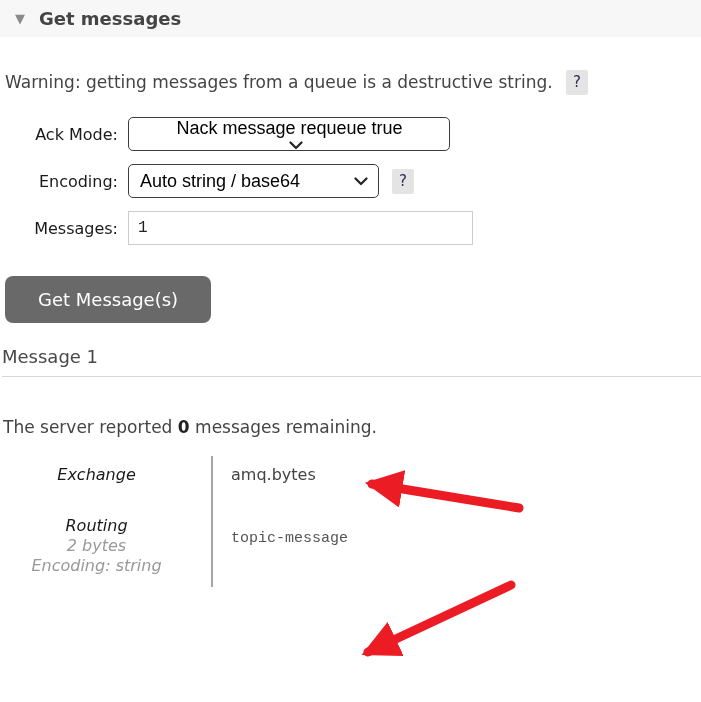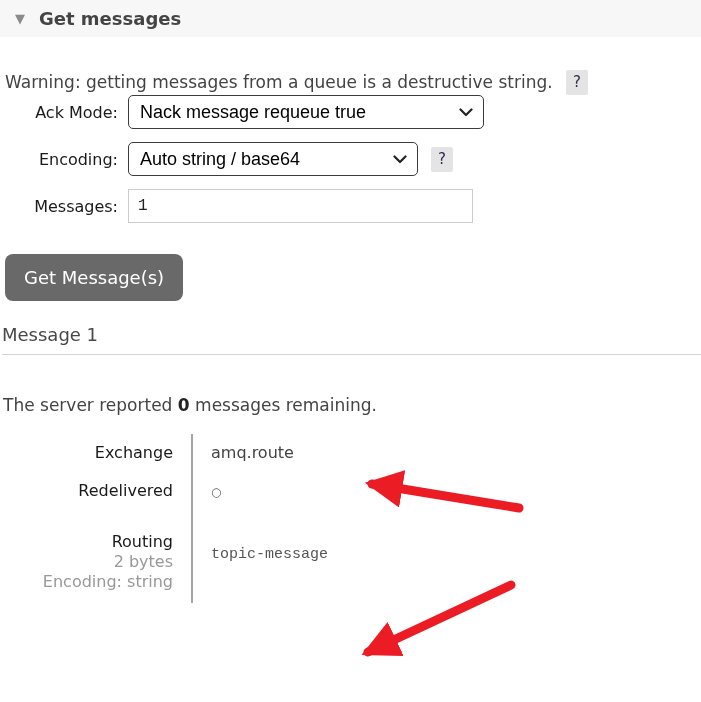--- a/index.html
+++ b/index.html
@@ -17,61 +17,61 @@
   
   .warning-row { margin: 33px 0 0 5px; font-size: 17px; color: #444; }
 
   .help-badge {
     display: inline-block; background: #e4e4e4; color: #2c2c54;
     font-size: 15px; line-height: 1; padding: 5px 7px; margin-left: 8px;
     border-radius: 2px; cursor: pointer; vertical-align: 1px;
   }
 
   
-  table.form { border-collapse: collapse; }
+  table.form { border-collapse: collapse; margin-top: 22px; }
   table.form td { padding-bottom: 13px; vertical-align: middle; }
   td.flabel {
     width: 128px; text-align: right; padding-right: 10px;
     font-size: 16px; color: #1a1a1a;
   }
   .select-box {
     display: inline-flex; align-items: center; justify-content: space-between;
     height: 34px; border: 1px solid #3c3c3c; border-radius: 5px;
     padding: 0 10px 0 11px; background: #fff; cursor: pointer;
     font-family: "Liberation Sans", sans-serif; font-size: 18px; color: #000;
   }
-  .select-ack { width: 356px; }
-  .select-enc { width: 290px; }
+  .select-ack { width: 322px; flex-direction: column; }
+  .select-enc { width: 251px; }
   .chevron { margin-left: 12px; flex: 0 0 auto; }
   .text-input {
     width: 345px; height: 34px; border: 1px solid #ccc; background: #fff;
     font-family: "Liberation Mono", monospace; font-size: 16px; color: #222;
     padding: 0 0 0 9px; outline: none;
   }
 
   
   .get-btn {
     margin: 18px 12px 0 5px; background: #696969; color: #fff; border: none;
-    border-radius: 8px; padding: 0 19px; height: 47px;
+    border-radius: 8px; padding: 0 33px; height: 47px;
     font-family: "DejaVu Sans", sans-serif; font-size: 18px; cursor: pointer;
   }
 
   
   .msg-heading {
     margin: 23px 0 0 2px; font-size: 18px; font-weight: normal; color: #484848;
     padding-bottom: 9px; border-bottom: 1px solid #d6d6d6;
   }
   .server-report { margin: 40px 0 0 3px; font-size: 17px; color: #444; }
   .server-report b { font-weight: bold; color: #222; }
 
   
   table.details { border-collapse: collapse; margin-top: 19px; }
   td.dlabel {
-    width: 192px; text-align: right; padding: 9px 18px 9px 0;
-    font-size: 16px; color: #1a1a1a; vertical-align: top; line-height: 1.25;
+    width: 212px; text-align: center; padding: 9px 18px 9px 0;
+    font-size: 16px; color: #1a1a1a; vertical-align: top; line-height: 1.25; font-style: italic;
   }
   td.dvalue {
     border-left: 2px solid #a5a5a5; padding: 9px 0 9px 18px;
     font-size: 16px; color: #444; vertical-align: top; min-width: 300px;
   }
   tr.row-redelivered td.dvalue { font-size: 12px; color: #555; padding-top: 13px; }
   table.props { border-collapse: collapse; }
   td.pkey { text-align: right; font-size: 16px; color: #1a1a1a; padding: 0 0 10px 0; min-width: 97px; }
   td.pval { font-family: "Liberation Mono", monospace; font-size: 15px; color: #333; padding: 0 0 10px 8px; }
   tr.row-payload td { padding-top: 22px; }
@@ -137,25 +137,21 @@
   <button class="get-btn">Get Message(s)</button>
 
   <h3 class="msg-heading">Message 1</h3>
 
   <p class="server-report"><span>The server reported </span><b>0</b><span> messages remaining.</span></p>
 
   <table class="details">
     <tbody>
         <tr class="row-exchange">
       <td class="dlabel">Exchange</td>
-      <td class="dvalue">amq.route</td>
-    </tr>
-    <tr class="row-redelivered">
-      <td class="dlabel">Redelivered</td>
-      <td class="dvalue">○</td>
+      <td class="dvalue">amq.bytes</td>
     </tr>
     <tr class="row-payload">
       <td class="dlabel payload-label">
         <div>Routing</div>
         <div class="sub-gray">2 bytes</div>
         <div class="sub-gray">Encoding: string</div>
       </td>
       <td class="dvalue payload-value">topic-message</td>
     </tr>
   </tbody>

